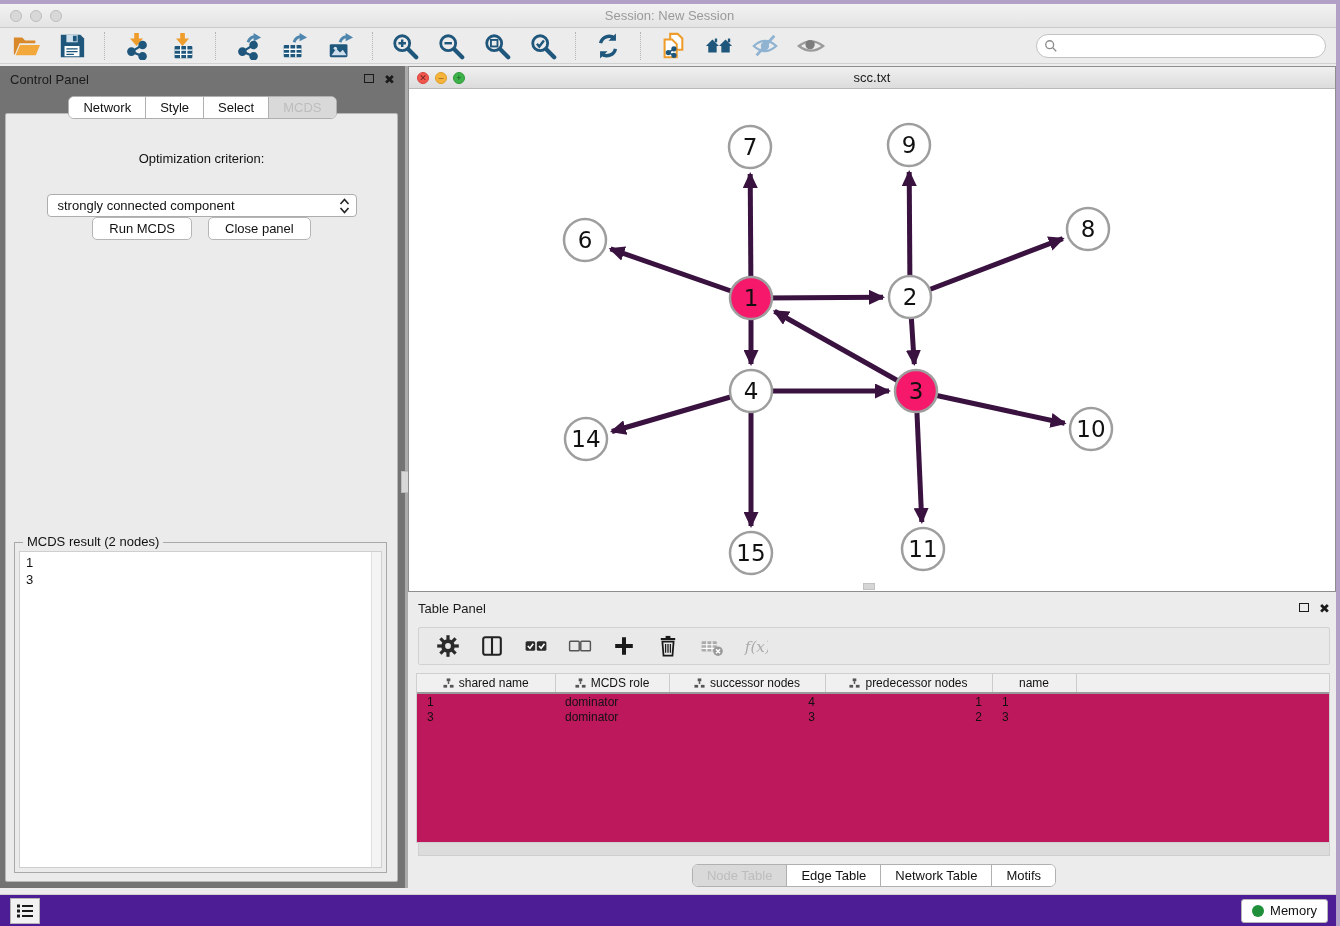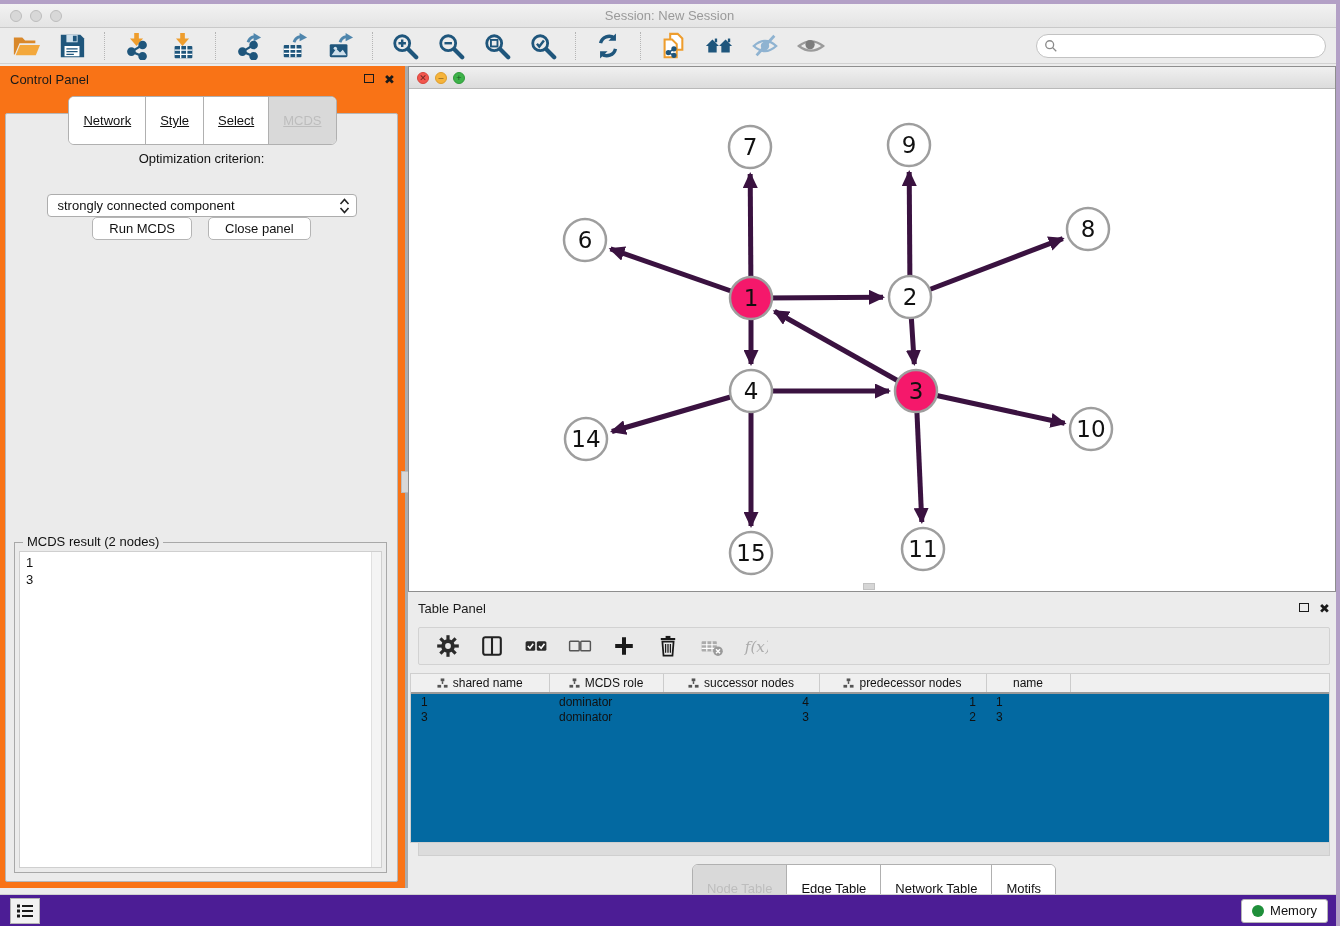--- a/index.html
+++ b/index.html
@@ -30,31 +30,31 @@
   .tb-icons { display:flex; align-items:center; gap:14px; padding-left:10px; }
   .tb-btn { width:32px; height:30px; display:flex; align-items:center; justify-content:center; cursor:default; }
   .tb-btn svg { width:28px; height:28px; }
   .tb-sep { width:1px; height:28px; border-left:1px dotted #b5b5b5; margin:0 2px; }
   .search-wrap { margin-left:auto; margin-right:14px; position:relative; }
   .search-input { width:290px; height:24px; border:1px solid #c2c2c2; border-radius:12px;
     background:#fff; padding-left:26px; font-size:13px; outline:none; }
   .search-icon { position:absolute; left:8px; top:5px; width:14px; height:14px; }
 
   
-  .control-panel { position:absolute; left:0; top:66px; width:405px; height:822px; background:#f97316; }
+  .control-panel { position:absolute; left:0; top:66px; width:405px; height:822px; background:#737373; }
   .panel-head { height:26px; display:flex; align-items:center; padding:0 10px; }
   .panel-title { font-size:13px; color:#1a1a1a; }
   .panel-head .spacer { flex:1; }
   .mini-btn { font-size:12px; color:#1a1a1a; margin-left:10px; line-height:1; cursor:default; }
   .float-glyph { display:inline-block; width:10px; height:9px; border:1.5px solid #1a1a1a; }
   .close-glyph { font-weight:bold; font-size:13px; }
   .tab-row { display:flex; justify-content:center; margin-top:4px; position:relative; z-index:2; }
   .tab-group { display:inline-flex; border:1px solid #b0b0b0; border-radius:6px; overflow:hidden; background:#fff; }
-  .tab { padding:16px 14px; font-size:13px; color:#111; background:#fff;
-    border-right:1px solid #b0b0b0; cursor:default; white-space:nowrap;text-decoration:underline; }
+  .tab { padding:3px 14px; font-size:13px; color:#111; background:#fff;
+    border-right:1px solid #b0b0b0; cursor:default; white-space:nowrap; }
   .tab:last-child { border-right:none; }
   .tab.selected { background:#d9d9d9; color:#bdbdbd; }
   .cp-body { position:absolute; left:5px; right:7px; top:47px; bottom:6px;
     border:1px solid #b7b7b7; border-radius:2px; background:#ebebeb; }
   .opt-label { text-align:center; margin-top:37px; font-size:13px; color:#111; }
   .dropdown { position:relative; margin:28px auto 0; width:310px; height:23px; background:#fff;
     border:1px solid #adadad; border-radius:4px; display:flex; align-items:center;
     font-size:13px; padding-left:10px; color:#111; cursor:default; }
   .dd-stepper { position:absolute; right:6px; top:3px; }
   .btn-row { display:flex; justify-content:center; gap:16px; }
@@ -85,21 +85,21 @@
   .net-canvas { position:relative; width:926px; height:502px; background:#fff; }
   .net-grip { position:absolute; left:454px; bottom:1px; width:12px; height:7px;
     background:#d6d6d6; border:1px solid #c2c2c2; }
 
   
   .table-panel { position:absolute; left:408px; top:595px; width:932px; height:293px; background:#ececec; }
   .tp-toolbar { margin:6px 10px 0 10px; height:38px; background:#e9e9e9;
     border:1px solid #d2d2d2; border-radius:2px; display:flex; align-items:center; gap:18px; padding-left:16px; }
   .tp-btn { width:26px; height:26px; display:flex; align-items:center; justify-content:center; cursor:default; }
   .tp-btn svg { width:24px; height:24px; }
-  .tp-table-wrap { margin:8px 10px 0 2px; background:#0369a1; border:1px solid #cfcfcf;
+  .tp-table-wrap { margin:8px 10px 0 8px; background:#be185d; border:1px solid #cfcfcf;
     height:170px; overflow:hidden; }
   table.ntable { border-collapse:collapse; width:100%; table-layout:fixed; }
   .ntable th { background:#f0f0f0; border-right:1px solid #ccc; border-bottom:2px solid #9a9a9a;
     font-size:12px; font-weight:normal; color:#111; height:19px; padding:0 4px; white-space:nowrap; }
   .ntable th .thc { display:flex; align-items:center; justify-content:center; gap:5px; }
   .ntable th svg { width:11px; height:11px; flex:0 0 auto; }
   .ntable td { font-size:12px; color:#111; height:16px; padding:0 10px; white-space:nowrap; }
   .ntable td.num { text-align:right; }
   .tp-hscroll { margin:0 10px; height:13px; background:#dcdcdc; border:1px solid #cfcfcf; border-top:none; }
   .tp-tabs { display:flex; justify-content:center; margin-top:8px; }
@@ -330,20 +330,21 @@
       <div class="grip"></div>
     </div>
 
   <div class="net-window">
     <div class="net-titlebar">
       <div class="traffic">
         <span class="tl red">✕</span>
         <span class="tl yellow">–</span>
         <span class="tl green">+</span>
       </div>
+      <div class="net-title">scc.txt</div>
     </div>
     <div class="net-canvas" id="net-canvas"><svg width="926" height="502" viewBox="0 0 926 502">
           <defs>
             <marker id="arr" markerUnits="userSpaceOnUse" markerWidth="18" markerHeight="15" refX="14" refY="7.5" orient="auto">
               <path d="M0 0L16 7.5L0 15z" fill="#3a1240"></path>
             </marker>
           </defs>
           <line x1="342" y1="209" x2="341.2" y2="85.0" stroke="#3a1240" stroke-width="5" marker-end="url(#arr)"></line>
           <line x1="342" y1="209" x2="201.5" y2="159.9" stroke="#3a1240" stroke-width="5" marker-end="url(#arr)"></line>
           <line x1="342" y1="209" x2="474.0" y2="208.2" stroke="#3a1240" stroke-width="5" marker-end="url(#arr)"></line>

